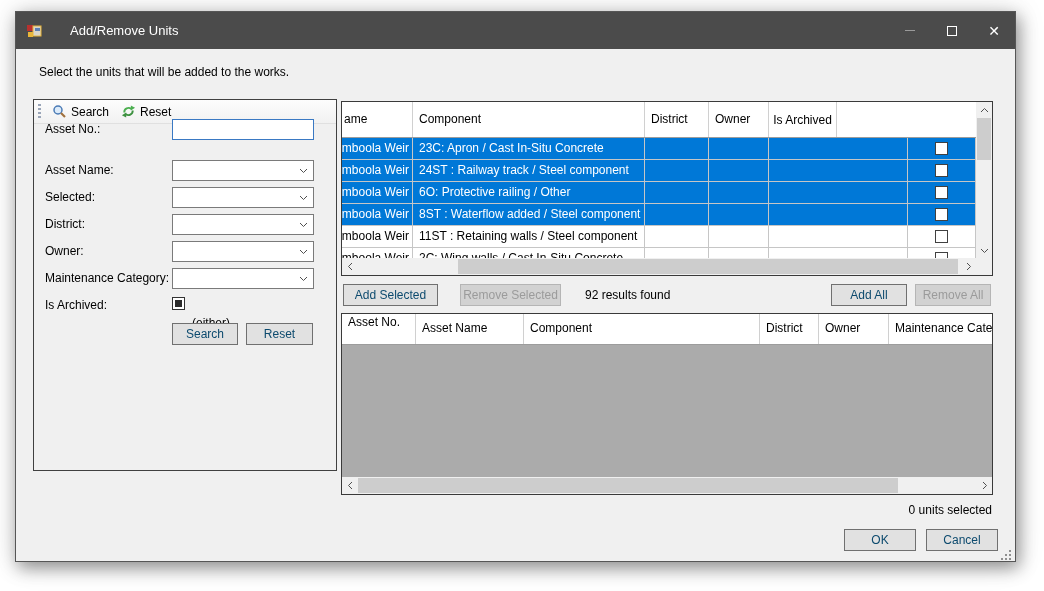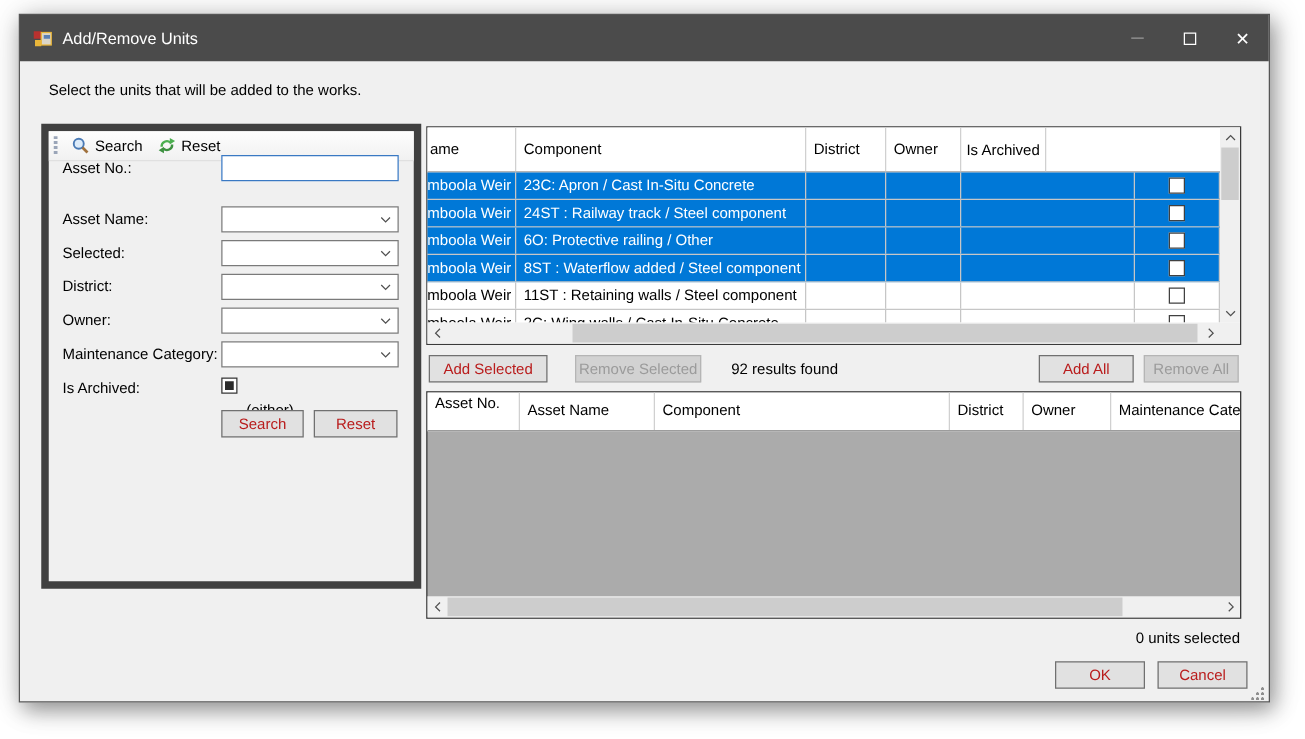--- a/index.html
+++ b/index.html
@@ -2,50 +2,50 @@
 <html><head>
 <meta charset="utf-8">
 <style>
   * { margin:0; padding:0; box-sizing:border-box; }
   html,body { width:1044px; height:591px; background:#ffffff; font-family:"Liberation Sans", sans-serif; }
   .window { position:absolute; left:15px; top:11px; width:1001px; height:551px;
             background:#f0f0f0; border:1px solid #565656;
             box-shadow:3px 6px 16px rgba(0,0,0,.40), 0 0 30px rgba(0,0,0,.12);
             font-size:12px; color:#000; }
   
-  .titlebar { height:37px; background:#4b4b4b; color:#fff; display:flex; align-items:center; }
+  .titlebar { height:37px; background:#4b4b4b; color:#fff; display:flex; align-items:center;gap:20px; }
   .app-icon { margin:0 8px 0 10px; width:16px; height:16px; display:inline-block; }
   .title { font-size:13px; }
   .win-controls { margin-left:auto; display:flex; height:100%; }
   .wc { width:42px; height:100%; display:flex; align-items:center; justify-content:center; }
   .wc-min .dash { width:10px; height:1px; background:#9a9a9a; }
   .wc-max .sq { width:10px; height:10px; border:1px solid #fff; }
   .wc-close { font-size:14px; color:#fff; }
   
   .body { position:relative; width:100%; height:514px; }
   .instruction { position:absolute; left:23px; top:16px; }
   
   .panel { position:absolute; left:17px; top:50px; width:304px; height:372px;
-           background:#f0f0f0; border:6px solid #404040; }
+           background:#f0f0f0; border:1px solid #404040; }
   .toolbar { height:24px; background:linear-gradient(#fdfdfd,#f1f1f1); border-bottom:1px solid #e0e0e0;
              display:flex; align-items:center; padding-left:4px; }
   .gripper { width:3px; height:15px; margin-right:5px;
              background:repeating-linear-gradient(to bottom,#9aa5b8 0 2px,transparent 2px 4px); }
   .toolbtn { display:flex; align-items:center; gap:4px; padding:2px 6px; cursor:default; }
   .frow { position:absolute; left:0; width:100%; height:21px; }
   .flabel { position:absolute; left:11px; top:3px; }
   .fctrl { position:absolute; left:138px; width:142px; height:21px; background:#fff; border:1px solid #7a7a7a; }
   .fctrl.textbox { border:1px solid #3a79c3; }
   .combo { display:flex; align-items:center; }
   .combo .chev { margin-left:auto; margin-right:5px; }
   .chk3 { position:absolute; left:138px; top:2px; width:13px; height:13px; background:#fff;
           border:1px solid #333; display:flex; align-items:center; justify-content:center; }
   .chk3 .fill { width:7px; height:7px; background:#2b2b2b; }
   .either { position:absolute; left:158px; top:21px; }
-  .btn { background:#e1e1e1; border:1px solid #707070; color:#b91c1c; font-family:inherit; font-size:12px;
+  .btn { background:#e1e1e1; border:1px solid #707070; color:#0c4a6e; font-family:inherit; font-size:12px;
          display:flex; align-items:center; justify-content:center; }
   .btn.disabled { background:#d2d2d2; border-color:#b5b5b5; color:#9b9b9b; }
   .pbtn { position:absolute; top:223px; height:22px; }
   
   .rtable { position:absolute; left:325px; top:52px; width:652px; height:175px;
             background:#fff; border:1px solid #3a3a3a; }
   .thead { display:flex; height:36px; border-bottom:1px solid #9c9c9c; background:#fff; }
   .thead .hc { border-right:1px solid #d0d0d0; line-height:34px; padding-left:6px; overflow:hidden; white-space:nowrap; }
   .hc.two { line-height:14px; padding-top:3px; }
   .trow { display:flex; height:22px; border-bottom:1px solid #c6c6c6; background:#fff; }

